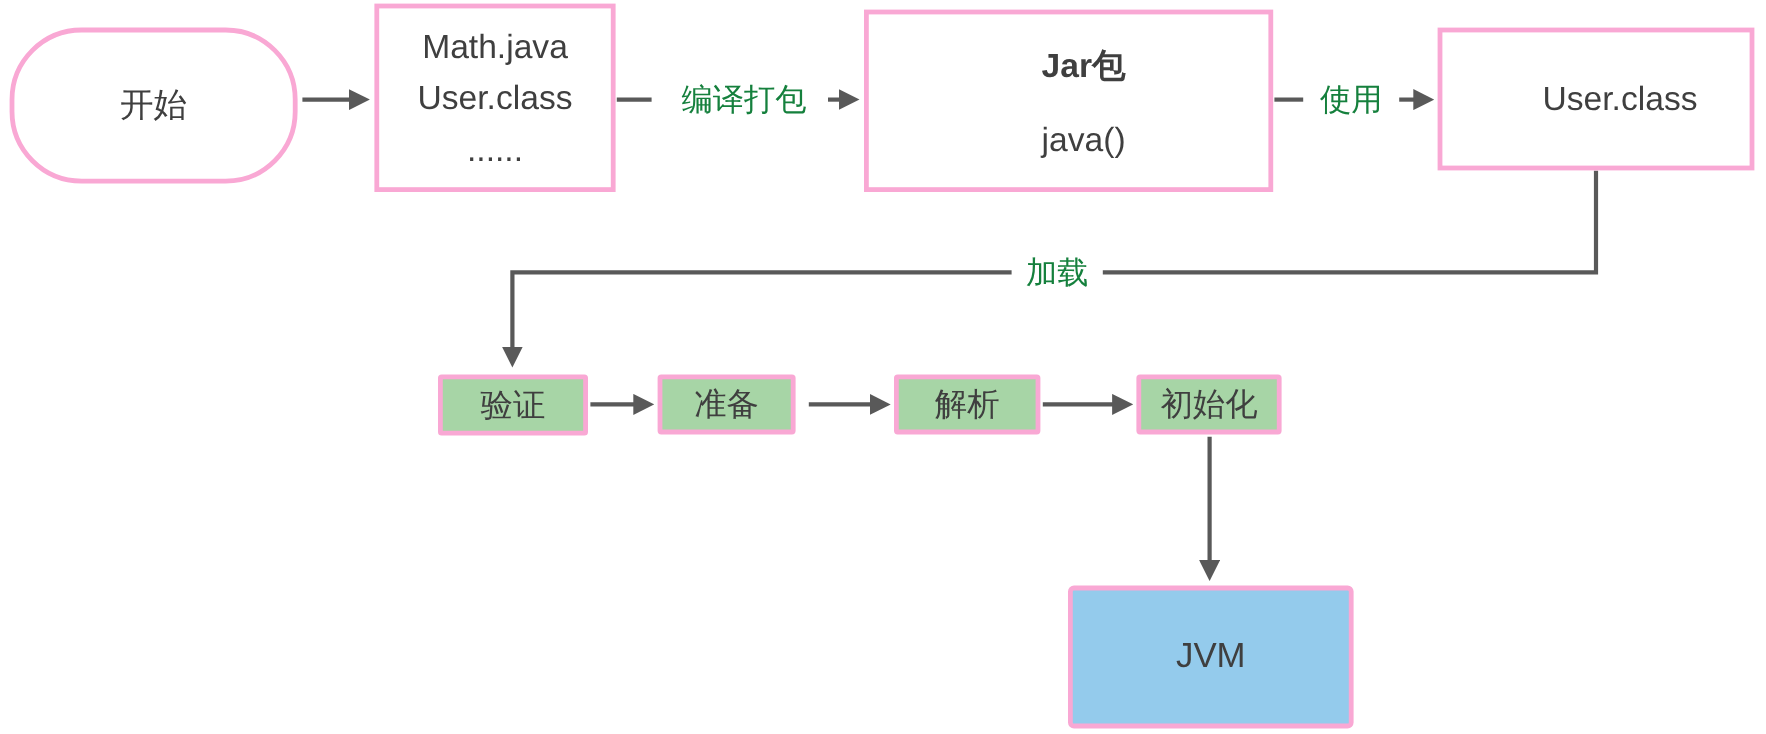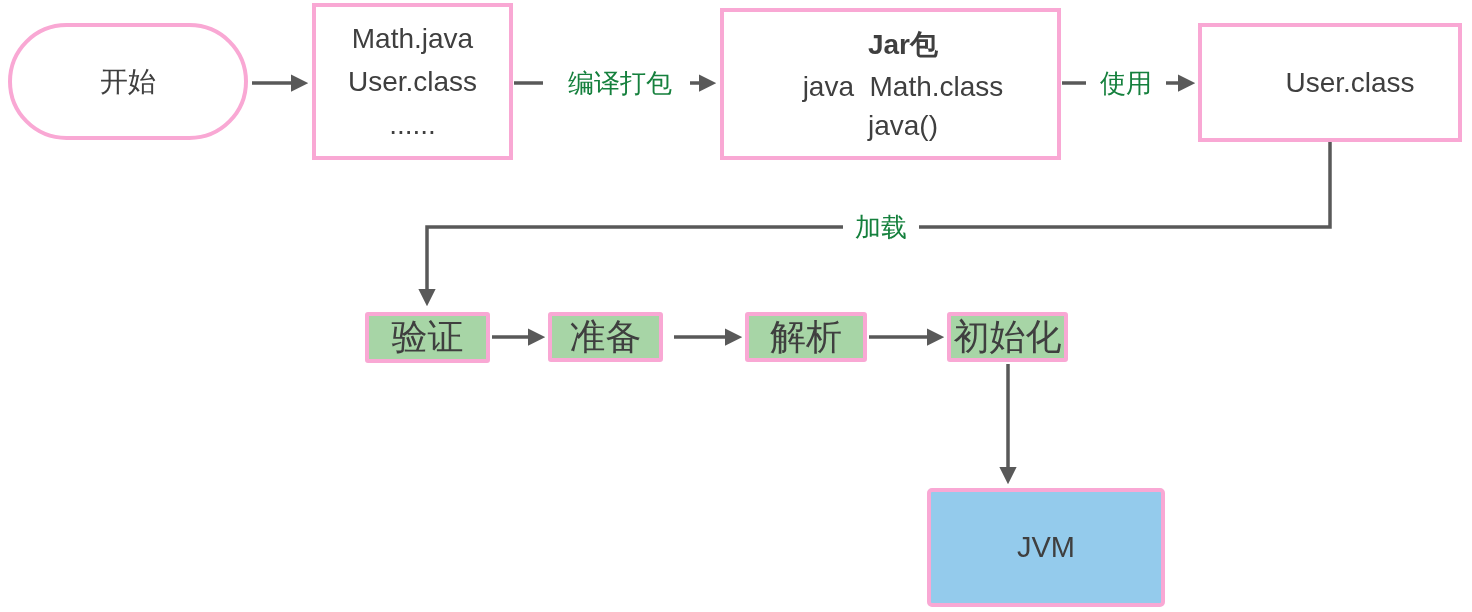--- a/index.html
+++ b/index.html
@@ -19,21 +19,21 @@
     border: 4px solid #f9a8d4;
     background: #ffffff;
     display: flex;
     align-items: center;
     justify-content: center;
     text-align: center;
   }
   .stadium { border-radius: 60px; }
   .multiline { flex-direction: column; justify-content: space-around; padding: 10px 0; }
   .multiline .row { white-space: pre; }
-  .stage { background: #a7d5a6; border-radius: 3px; font-size: 36px; }
+  .stage { background: #a7d5a6; border-radius: 3px; font-size: 27px; }
   .jvm { background: #94cbec; border-radius: 5px; font-size: 29px; }
   .big { font-size: 28px; }
   .bold { font-weight: bold; }
   .edge-label {
     position: absolute;
     font-size: 26px;
     text-align: center;
     line-height: 30px;
     background: #ffffff;
     color: #15803d;
@@ -58,33 +58,32 @@
       <path d="M1166,83 L1190,83" marker-end="url(#arrow)"></path>
       <path d="M1330,142 L1330,227 L918,227"></path>
       <path d="M845,227 L427,227 L427,301" marker-end="url(#arrow)"></path>
       <path d="M492,337 L540,337" marker-end="url(#arrow)"></path>
       <path d="M674,337 L737,337" marker-end="url(#arrow)"></path>
       <path d="M869,337 L939,337" marker-end="url(#arrow)"></path>
       <path d="M1008,364 L1008,479" marker-end="url(#arrow)"></path>
     </g>
   </svg>
 
-  <div class="node stadium big" style="left:8px; top:23px; width:240px; height:117px;">
+  <div class="node stadium big" style="left:8px; top:23px; width:240px; height:130px;">
     <span>开始</span>
   </div>
 
   <div class="node multiline big" style="left:312px; top:3px; width:201px; height:157px;">
     <span class="row">Math.java</span>
     <span class="row">User.class</span>
     <span class="row">......</span>
   </div>
 
   <div class="node multiline big" style="left:720px; top:8px; width:341px; height:152px;padding-left:25px;">
     <span class="row bold">Jar包</span>
-    <span class="row">java  Math.class</span>
     <span class="row">java()</span>
   </div>
 
   <div class="node big" style="left:1198px; top:23px; width:264px; height:119px;padding-left:40px;">
     <span>User.class</span>
   </div>
 
   <div class="node stage" style="left:365px; top:312px; width:125px; height:51px;">
     <span>验证</span>
   </div>
@@ -94,21 +93,21 @@
   </div>
 
   <div class="node stage" style="left:745px; top:312px; width:122px; height:50px;">
     <span>解析</span>
   </div>
 
   <div class="node stage" style="left:947px; top:312px; width:121px; height:50px;">
     <span>初始化</span>
   </div>
 
-  <div class="node jvm" style="left:890px; top:488px; width:238px; height:119px;margin-left:37px;">
+  <div class="node jvm" style="left:890px; top:488px; width:238px; height:119px;">
     <span>JVM</span>
   </div>
 
   <div class="edge-label" style="left:550px; top:68px; width:140px;"><span>编译打包</span></div>
 
   <div class="edge-label" style="left:1090px; top:68px; width:72px;"><span>使用</span></div>
 
   <div class="edge-label" style="left:843px; top:212px; width:76px;"><span>加载</span></div>
 
 </div>

